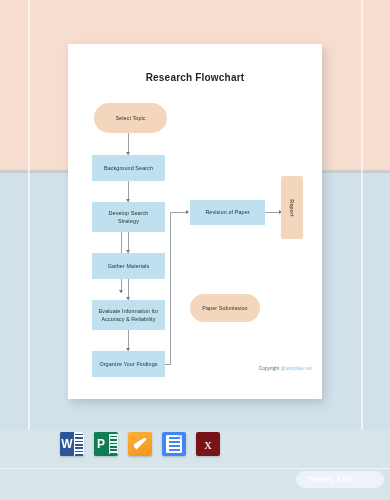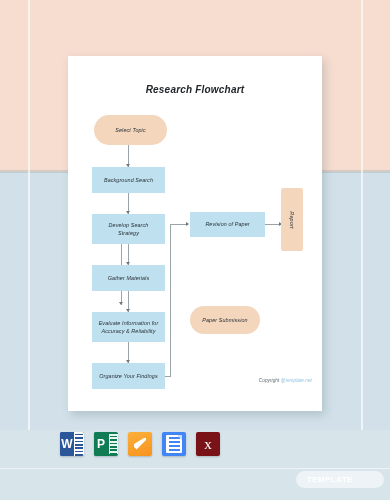--- a/index.html
+++ b/index.html
@@ -14,23 +14,22 @@
   .bg-top{position:absolute;left:0;top:0;width:390px;height:172px;background:#f7ddd0;}
   .bg-bottom{position:absolute;left:0;top:172px;width:390px;height:258px;background:#d2e1e9;}
   .bg-bottom-2{position:absolute;left:0;top:430px;width:390px;height:70px;background:#d7e4ea;}
   .seam{position:absolute;left:0;top:170px;width:390px;height:3px;background:rgba(140,160,170,.30);}
   .vline{position:absolute;top:0;width:2px;height:430px;background:rgba(255,255,255,.62);}
   .vline.a{left:28px;} .vline.b{left:361px;}
   .hline-bottom{position:absolute;left:0;top:468px;width:390px;height:1px;background:rgba(255,255,255,.55);}
 
   
   .page{
-    position:absolute;left:68px;top:56px;width:254px;height:355px;background:#ffffff;
+    position:absolute;left:68px;top:44px;width:254px;height:355px;background:#ffffff;
     box-shadow:3px 4px 9px rgba(60,85,100,.22);
-    font-style:italic;
   }
   .page-title{
     position:absolute;left:0;top:28px;width:254px;text-align:center;
     font-size:10px;font-weight:bold;color:#20262b;letter-spacing:.2px;
   }
   .copyright{
     position:absolute;left:0;top:322px;width:244px;text-align:right;
     font-size:4.6px;color:#5d6a72;letter-spacing:.1px;
   }
   .copyright .lnk{color:#8fc3e0;}

